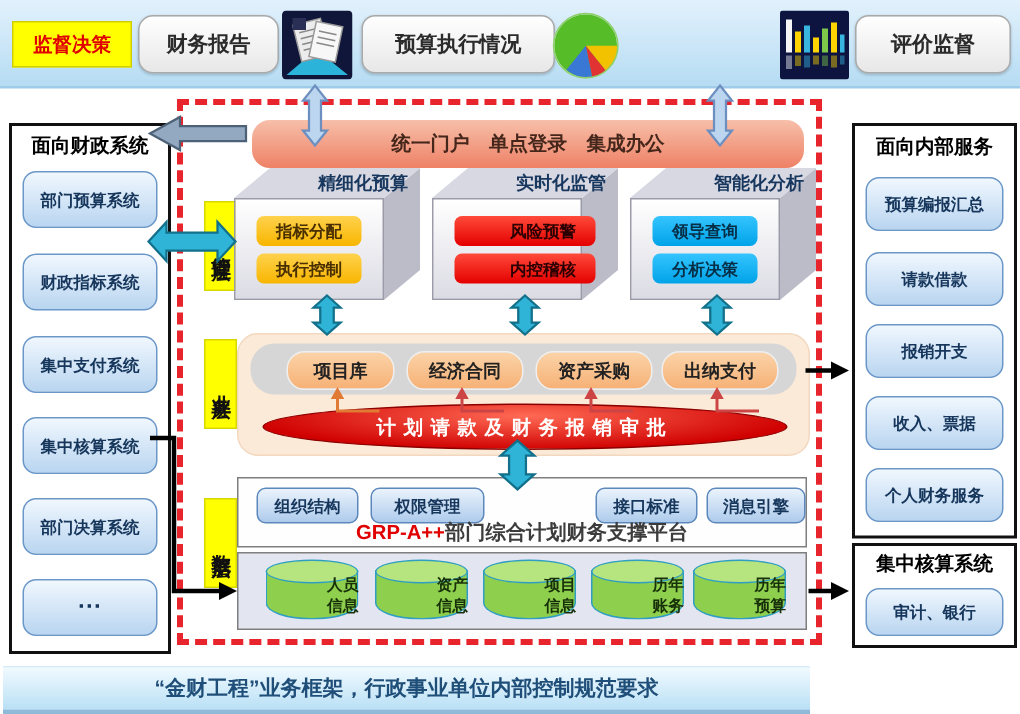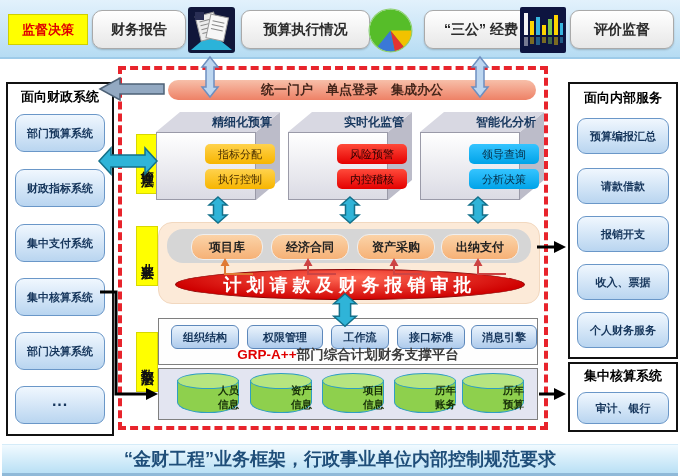--- a/index.html
+++ b/index.html
@@ -19,74 +19,74 @@
   
   .panel{background:#fff;border:2px solid #111;}
   .panel-title{left:0;right:0;text-align:center;font-weight:bold;font-size:13px;color:#000;}
   .btn-blue{background:linear-gradient(#f0f7fe,#b9d5f0);border:1.5px solid #6a97c8;border-radius:9px;
             color:#16365c;font-weight:bold;font-size:11px;white-space:nowrap;}
 
   
   .dashed-frame{left:118px;top:66px;width:430px;height:364px;border:4px dashed #e8242c;
                 box-sizing:border-box;z-index:1;}
 
-  .portal{left:168px;top:80px;width:368px;height:20px;border-radius:12px;
+  .portal{left:168px;top:80px;width:368px;height:32px;border-radius:12px;
           background:linear-gradient(#f7bfa9,#ee8166);color:#45261b;font-weight:bold;
           font-size:13px;z-index:2;}
 
   .layer-label{width:20px;background:#ffff00;border:1px solid #d8d800;color:#111;font-weight:bold;
                font-size:13px;writing-mode:vertical-lr;text-orientation:upright;text-align:center;
                letter-spacing:2px;z-index:2;}
 
   
   .mbox{width:124px;height:88px;z-index:2;}
   .mbox .face-top{position:absolute;left:0;top:0;width:124px;height:20px;background:#d8d8e2;
         clip-path:polygon(0px 20px,24px 0px,124px 0px,100px 20px);}
   .mbox .face-side{position:absolute;left:0;top:0;width:124px;height:88px;background:#bcbcc9;
         clip-path:polygon(100px 20px,124px 0px,124px 68px,100px 88px);}
   .mbox .face-front{position:absolute;left:0;top:20px;width:100px;height:68px;
         background:linear-gradient(#ffffff,#dbdbe4);border:1px solid #9a9aa8;box-sizing:border-box;}
   .mbox .mtitle{position:absolute;left:12px;top:2px;width:104px;text-align:right;
         font-weight:bold;font-size:12px;color:#17375e;white-space:nowrap;}
-  .mini-btn{border-radius:5px;font-weight:normal;font-size:11px;white-space:nowrap;margin-left:34px;}
+  .mini-btn{border-radius:5px;font-weight:bold;font-size:11px;white-space:nowrap;}
   .amber{background:linear-gradient(#ffd24d,#f7b500);color:#4a2f00;}
-  .redb{background:linear-gradient(#ff4a3a,#e40000);color:#2d0000;}
+  .redb{background:linear-gradient(#ff4a3a,#e40000);color:#2d0000;padding-left:24px;}
   .cyanb{background:linear-gradient(#35c4ff,#00a3e8);color:#062e47;}
 
   
   .biz-wrap{left:158px;top:222px;width:380px;height:80px;background:#fcead8;border-radius:14px;
             border:1px solid #f2d8bf;z-index:2;}
   .gray-bar{left:8px;top:6px;width:364px;height:34px;background:#d6d6d6;border-radius:16px;}
   .module{background:linear-gradient(#fbd3a8,#f6b176);border:1px solid #efefef;border-radius:12px;
           color:#222;font-weight:bold;font-size:12px;white-space:nowrap;}
   .approval{left:16px;top:46px;width:348px;height:29px;border-radius:50%;
             background:radial-gradient(ellipse at 50% 25%,#ff6a55,#cf0000 75%);
-            border:1px solid #8c0000;color:#fff;font-weight:bold;font-size:18px;letter-spacing:5px;
+            border:1px solid #8c0000;color:#fff;font-weight:bold;font-size:13px;letter-spacing:5px;
             white-space:nowrap;}
 
   
   .data-box1{left:158px;top:318px;width:380px;height:47px;background:#fefefe;
              border:1.5px solid #7f7f7f;box-sizing:border-box;z-index:2;}
   .srv-btn{background:linear-gradient(#eaf3fc,#aecbec);border:1.5px solid #5d88bb;border-radius:6px;
            color:#16365c;font-weight:bold;font-size:11px;white-space:nowrap;}
   .platform{left:0;right:0;top:27px;text-align:center;font-weight:bold;font-size:13.5px;color:#3c3c3c;}
   .platform .grp{color:#e00000;}
   .data-box2{left:158px;top:368px;width:380px;height:52px;background:#e3e5f1;
              border:1.5px solid #7f7f7f;box-sizing:border-box;z-index:2;}
   .cyl{width:62px;height:44px;}
   .cyl .cyl-body{position:absolute;left:0;top:7px;width:60px;height:32px;background:#8ed04d;
        border:1px solid #2f9ec2;border-top:none;border-radius:0 0 30px 30px / 0 0 11px 11px;}
   .cyl .cyl-top{position:absolute;left:0;top:0;width:60px;height:14px;border-radius:50%;
        background:#b6e580;border:1px solid #2f9ec2;}
   .cyl .cyl-label{position:absolute;left:0;top:11px;width:62px;text-align:right;font-size:10.5px;
        font-weight:bold;color:#173009;line-height:1.3;}
 
-  .footer{left:2px;top:444px;width:676px;height:28px;background:linear-gradient(#f1faff,#b9e0f5);
+  .footer{left:2px;top:444px;width:538px;height:28px;background:linear-gradient(#f1faff,#b9e0f5);
           border-top:1px solid #d5ecf9;border-bottom:3px solid #8fb9d8;color:#1f4e79;
-          font-weight:bold;font-size:18px;z-index:2;}
+          font-weight:bold;font-size:14px;z-index:2;}
 
   #overlay{position:absolute;left:0;top:0;width:680px;height:476px;z-index:9;pointer-events:none;}
 </style>
 </head>
 <body>
 
 <div id="canvas">
 
   <div class="abs top-bar">
     <div class="abs flexc decision">监督决策</div>
@@ -114,21 +114,20 @@
     <div class="abs flexc tb-btn" style="left:241px;top:10px;width:127px;height:37px;">预算执行情况</div>
 
     <svg class="abs" style="left:368px;top:8px;" width="45" height="45" viewBox="0 0 42 42">
       <circle cx="21" cy="21" r="20" fill="#56bd29" stroke="#cfe8f5" stroke-width="1"></circle>
       <path d="M21,21 L41,21 A20,20 0 0,1 33.5,36.5 Z" fill="#f2c200"></path>
       <path d="M21,21 L33.5,36.5 A20,20 0 0,1 25,40.6 Z" fill="#e23333"></path>
       <path d="M21,21 L25,40.6 A20,20 0 0,1 9,36 Z" fill="#3a78d6"></path>
       <circle cx="21" cy="21" r="20" fill="none" stroke="#8fd06c" stroke-width="1"></circle>
     </svg>
 
-    <div class="abs flexc tb-btn" style="left:424px;top:10px;width:112px;height:37px;">“三公” 经费</div>
 
     <svg class="abs" style="left:520px;top:7px;" width="46" height="46" viewBox="0 0 46 46">
       <rect width="46" height="46" rx="2" fill="#0d1440"></rect>
       <rect x="4" y="6" width="4" height="22" fill="#f5f5f5"></rect>
       <rect x="10" y="14" width="4" height="14" fill="#ffd400"></rect>
       <rect x="16" y="10" width="4" height="18" fill="#38b6e0"></rect>
       <rect x="22" y="18" width="4" height="10" fill="#ffd400"></rect>
       <rect x="28" y="12" width="4" height="16" fill="#7ec84a"></rect>
       <rect x="34" y="8" width="4" height="20" fill="#ffd400"></rect>
       <rect x="40" y="16" width="3" height="12" fill="#38b6e0"></rect>
@@ -211,21 +210,20 @@
       <div class="abs flexc module" style="left:104px;top:5px;width:76px;height:24px;">经济合同</div>
       <div class="abs flexc module" style="left:190px;top:5px;width:76px;height:24px;">资产采购</div>
       <div class="abs flexc module" style="left:274px;top:5px;width:76px;height:24px;">出纳支付</div>
     </div>
     <div class="abs flexc approval">计划请款及财务报销审批</div>
   </div>
 
   <div class="abs data-box1">
     <div class="abs flexc srv-btn" style="left:12px;top:6px;width:66px;height:22px;">组织结构</div>
     <div class="abs flexc srv-btn" style="left:88px;top:6px;width:74px;height:22px;">权限管理</div>
-    <div class="abs flexc srv-btn" style="left:172px;top:6px;width:56px;height:22px;">工作流</div>
     <div class="abs flexc srv-btn" style="left:238px;top:6px;width:66px;height:22px;">接口标准</div>
     <div class="abs flexc srv-btn" style="left:312px;top:6px;width:64px;height:22px;">消息引擎</div>
     <div class="abs platform">
       <span class="grp">GRP-A++</span><span>部门综合计划财务支撑平台</span>
     </div>
   </div>
 
   <div class="abs data-box2">
     <div class="abs cyl" style="left:18px;top:4px;">
       <div class="cyl-body"></div>

